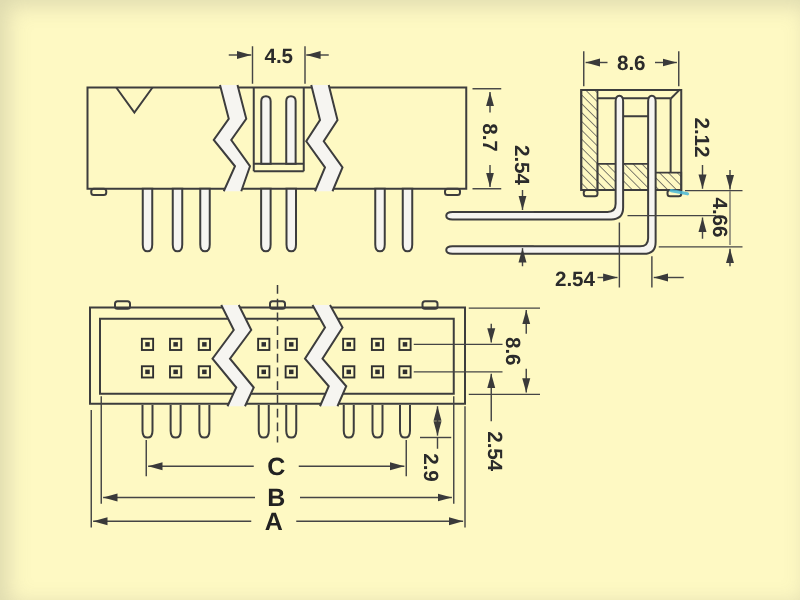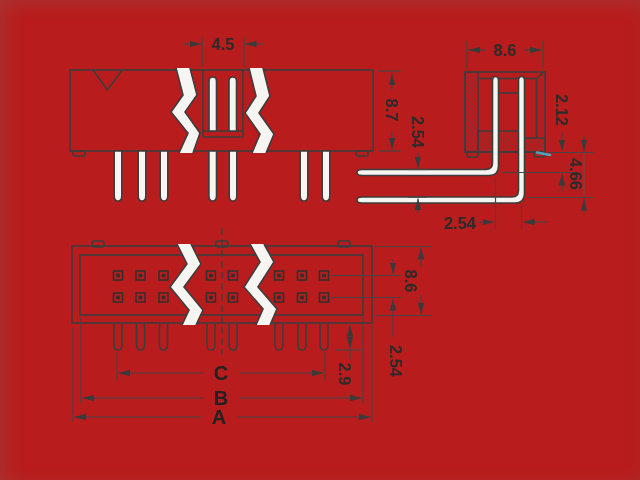--- a/index.html
+++ b/index.html
@@ -1,18 +1,18 @@
 <!DOCTYPE html>
 <html><head>
 <meta charset="utf-8">
 <style>
   html,body{margin:0;padding:0;background:#d9d8d4;}
   #canvas{
     width:640px;height:480px;position:relative;overflow:hidden;
-    background:#b91c1c;
+    background:#fef9c3;
     box-shadow:inset 6px 4px 18px rgba(120,118,110,.25);
     font-family:"Liberation Sans", sans-serif;
   }
   svg{display:block}
   .obj{stroke:#3d3d3d;stroke-width:1.6;fill:none;}
   .objfill{stroke:#3d3d3d;stroke-width:1.6;fill:#f6f5f1;}
   .hatched{stroke:#3d3d3d;stroke-width:1.4;fill:url(#hatch);}
   .mask{fill:#f6f5f1;stroke:none;}
   .dim{stroke:#454545;stroke-width:1.15;fill:none;}
   .thin{stroke:#555;stroke-width:.9;fill:none;}

